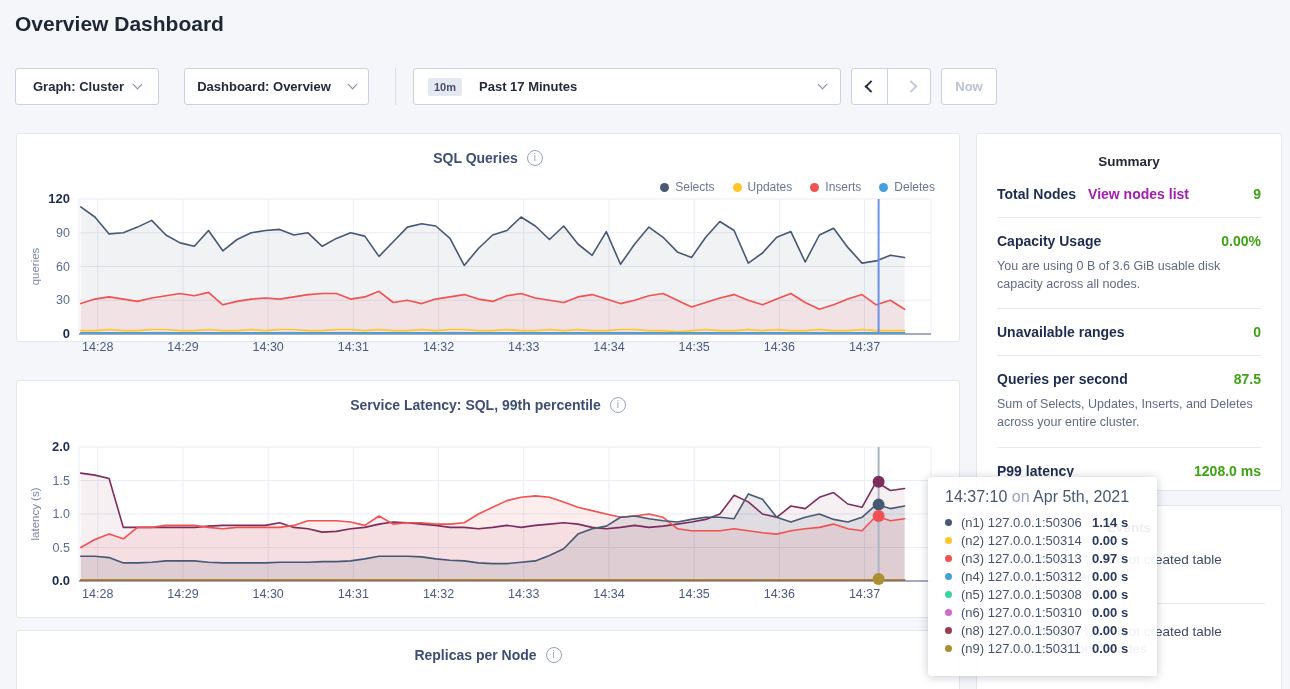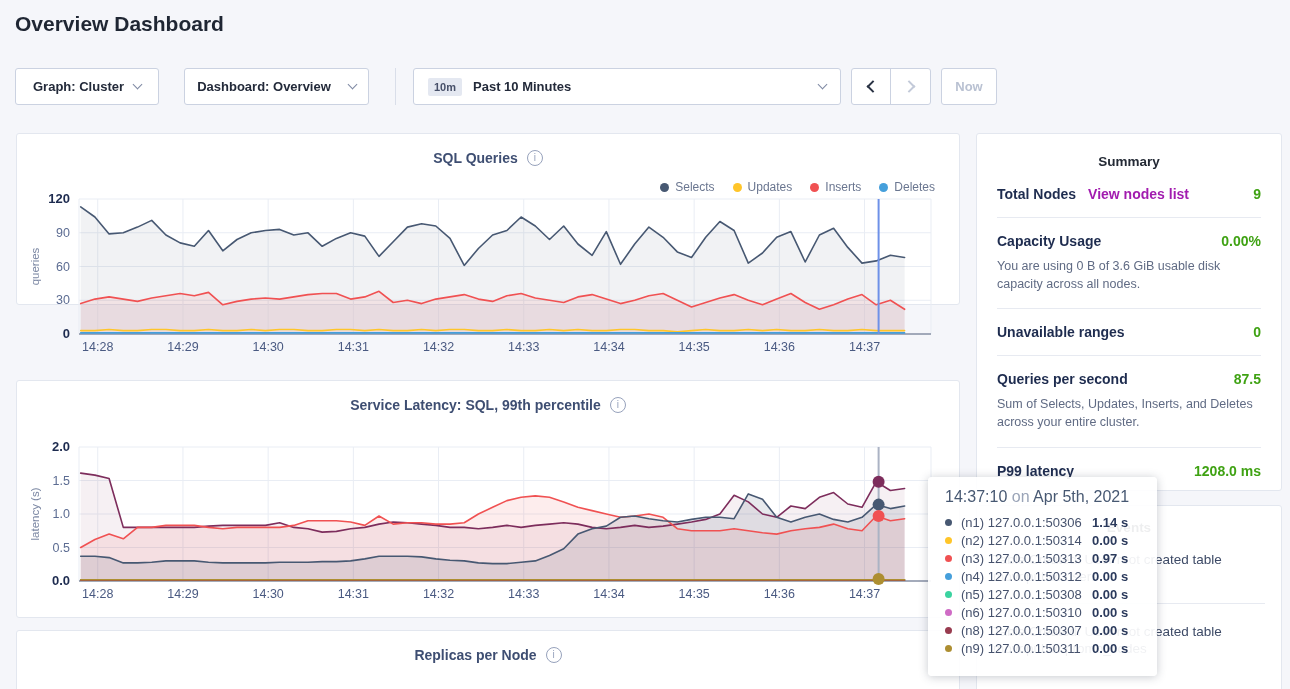--- a/index.html
+++ b/index.html
@@ -3,40 +3,40 @@
 <meta charset="utf-8">
 <style>
   * { box-sizing: border-box; }
   html,body { margin:0; padding:0; background:#F5F6FA; font-family:"Liberation Sans",sans-serif; }
   #app { position:relative; width:1290px; height:689px; overflow:hidden; background:#F5F6FA; }
 
   .page-title { position:absolute; left:15px; top:12px; font-size:21px; font-weight:600; color:#1F2633; }
 
   .ctrl { position:absolute; top:68px; height:37px; background:#fff; border:1px solid #CBD2E1;
           border-radius:3px; display:flex; align-items:center; justify-content:center;
-          font-size:13px; font-weight:700; color:#232A3A; cursor:pointer; }
+          font-size:13px; font-weight:700; color:#232A3A; cursor:pointer;gap:6px; }
   #graph-dd { left:15px; width:144px; gap:10px; }
   #dash-dd  { left:184px; width:185px; gap:18px; }
   .vdivider { position:absolute; left:395px; top:68px; width:1px; height:37px; background:#D9DEE9; }
   #time-dd  { left:413px; width:428px; justify-content:flex-start; padding:0 14px; }
   .badge { background:#E4E8F1; border-radius:2px; padding:3px 6px; font-size:11px; font-weight:700;
            color:#475069; margin-right:11px; }
   .chev { width:7px; height:7px; border-right:1.6px solid #7E89A3; border-bottom:1.6px solid #7E89A3;
           transform:rotate(45deg); margin-top:-4px; }
   #time-dd .chev { margin-left:auto; }
   #pager { left:851px; width:80px; padding:0; }
   .pager-cell { width:50%; height:100%; display:flex; align-items:center; justify-content:center; }
   .pager-cell:first-child { border-right:1px solid #CBD2E1; }
   .arr { width:9px; height:9px; border-left:2.4px solid #2A3344; border-bottom:2.4px solid #2A3344; }
   .arr.left  { transform:rotate(45deg)  translate(1px,-1px); }
   .arr.right { transform:rotate(225deg) translate(1px,-1px); border-color:#C3CAD9; }
   #now-btn { left:941px; width:56px; color:#B9C1D2; }
 
   .card { position:absolute; background:#fff; border:1px solid #E3E7EF; border-radius:3px; }
-  #card-sql { left:16px; top:133px; width:944px; height:172px; }
+  #card-sql { left:16px; top:133px; width:944px; height:209px; }
   #card-lat { left:16px; top:380px; width:944px; height:238px; }
   #card-rep { left:16px; top:630px; width:944px; height:80px; }
   #card-summary { left:976px; top:133px; width:306px; height:358px; }
   #card-events  { left:976px; top:505px; width:306px; height:200px; }
 
   .chart-title { position:absolute; top:16px; left:0; width:100%; display:flex; justify-content:center;
                  align-items:center; gap:9px; font-size:14px; font-weight:700; color:#3E4E72; }
   .info { width:16px; height:16px; border:1px solid #97A2BC; border-radius:50%; color:#97A2BC;
           font-size:10px; line-height:14px; text-align:center; font-weight:400; cursor:pointer; }
   .legend { position:absolute; top:46px; right:24px; display:flex; gap:18px; font-size:12px; color:#6A7690; }
@@ -80,21 +80,21 @@
     <span>Graph: Cluster</span>
     <span class="chev"></span>
   </div>
   <div class="ctrl" id="dash-dd">
     <span>Dashboard: Overview</span>
     <span class="chev"></span>
   </div>
   <div class="vdivider"></div>
   <div class="ctrl" id="time-dd">
     <span class="badge">10m</span>
-    <span>Past 10 Minutes</span>
+    <span>Past 17 Minutes</span>
     <span class="chev"></span>
   </div>
   <div class="ctrl" id="pager">
     <span class="pager-cell">
         <span class="arr left"></span>
       </span>
     <span class="pager-cell">
         <span class="arr right"></span>
       </span>
   </div>

